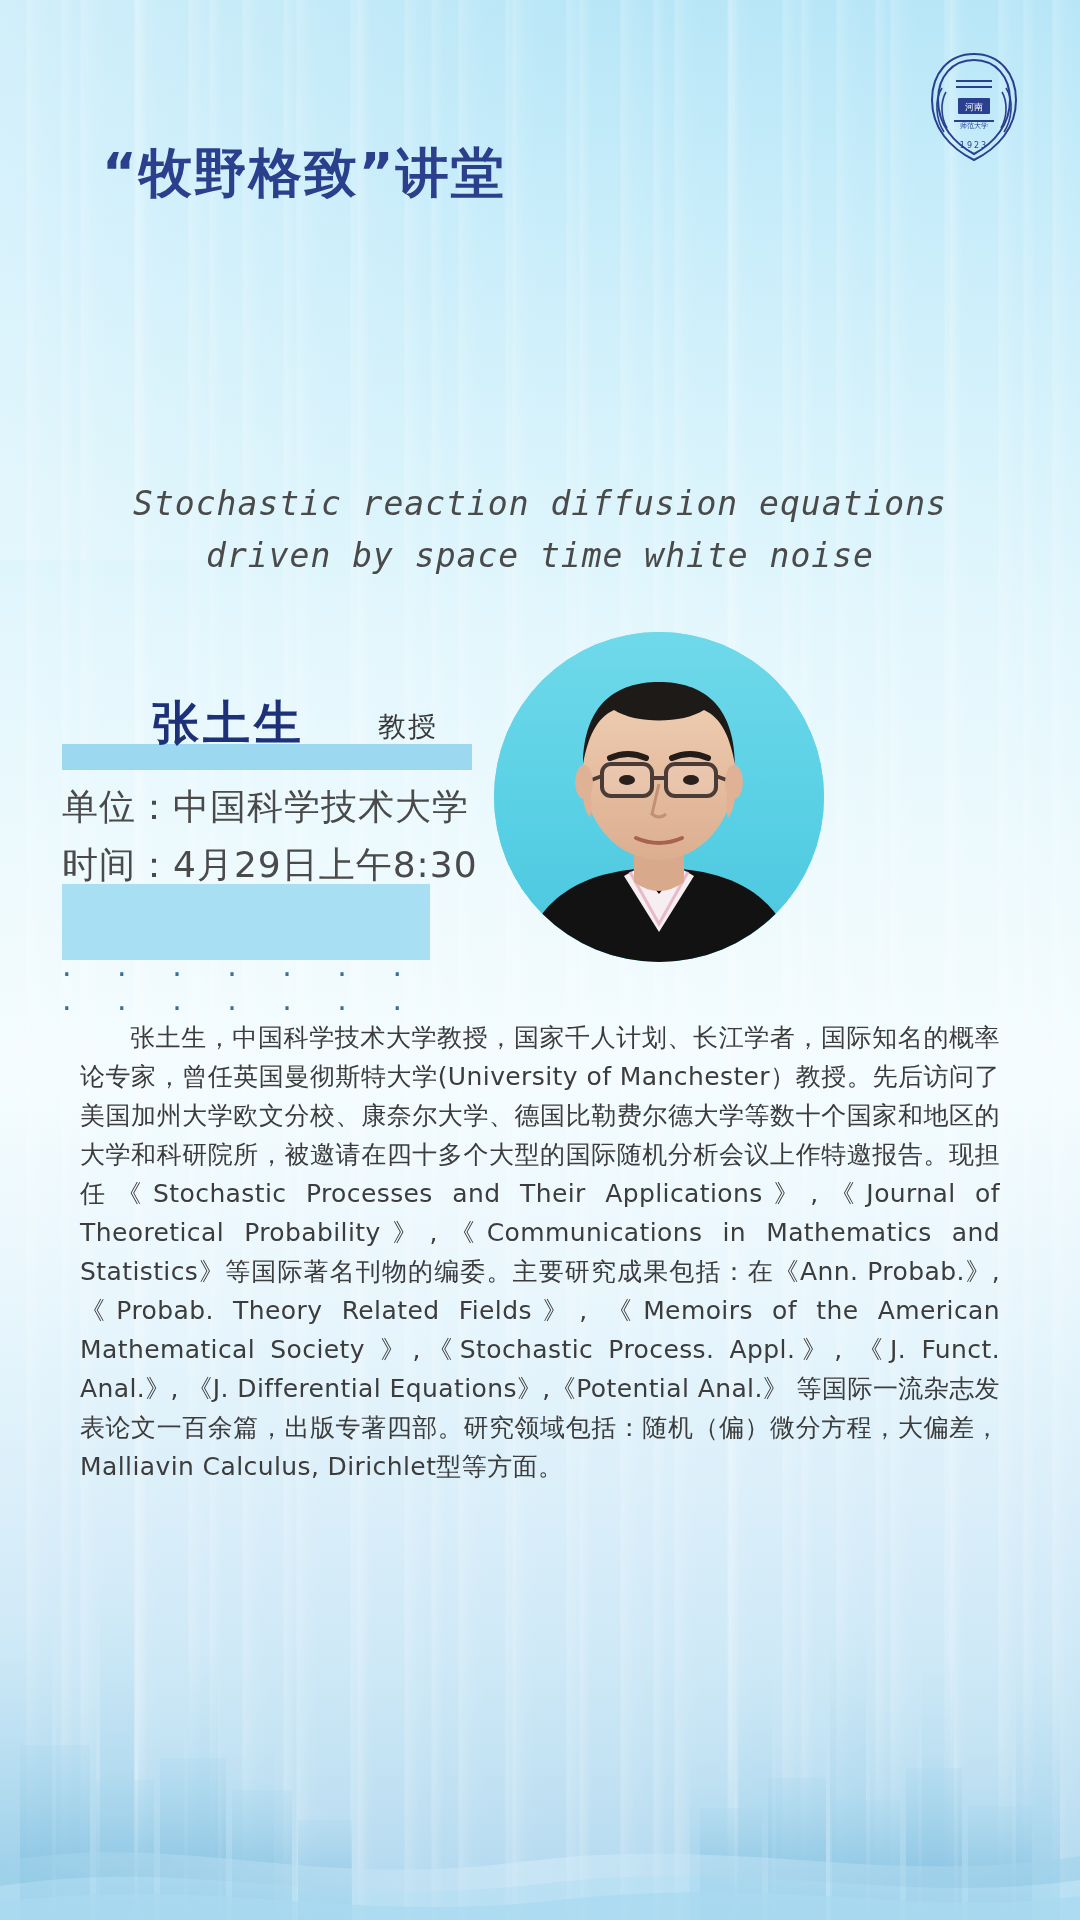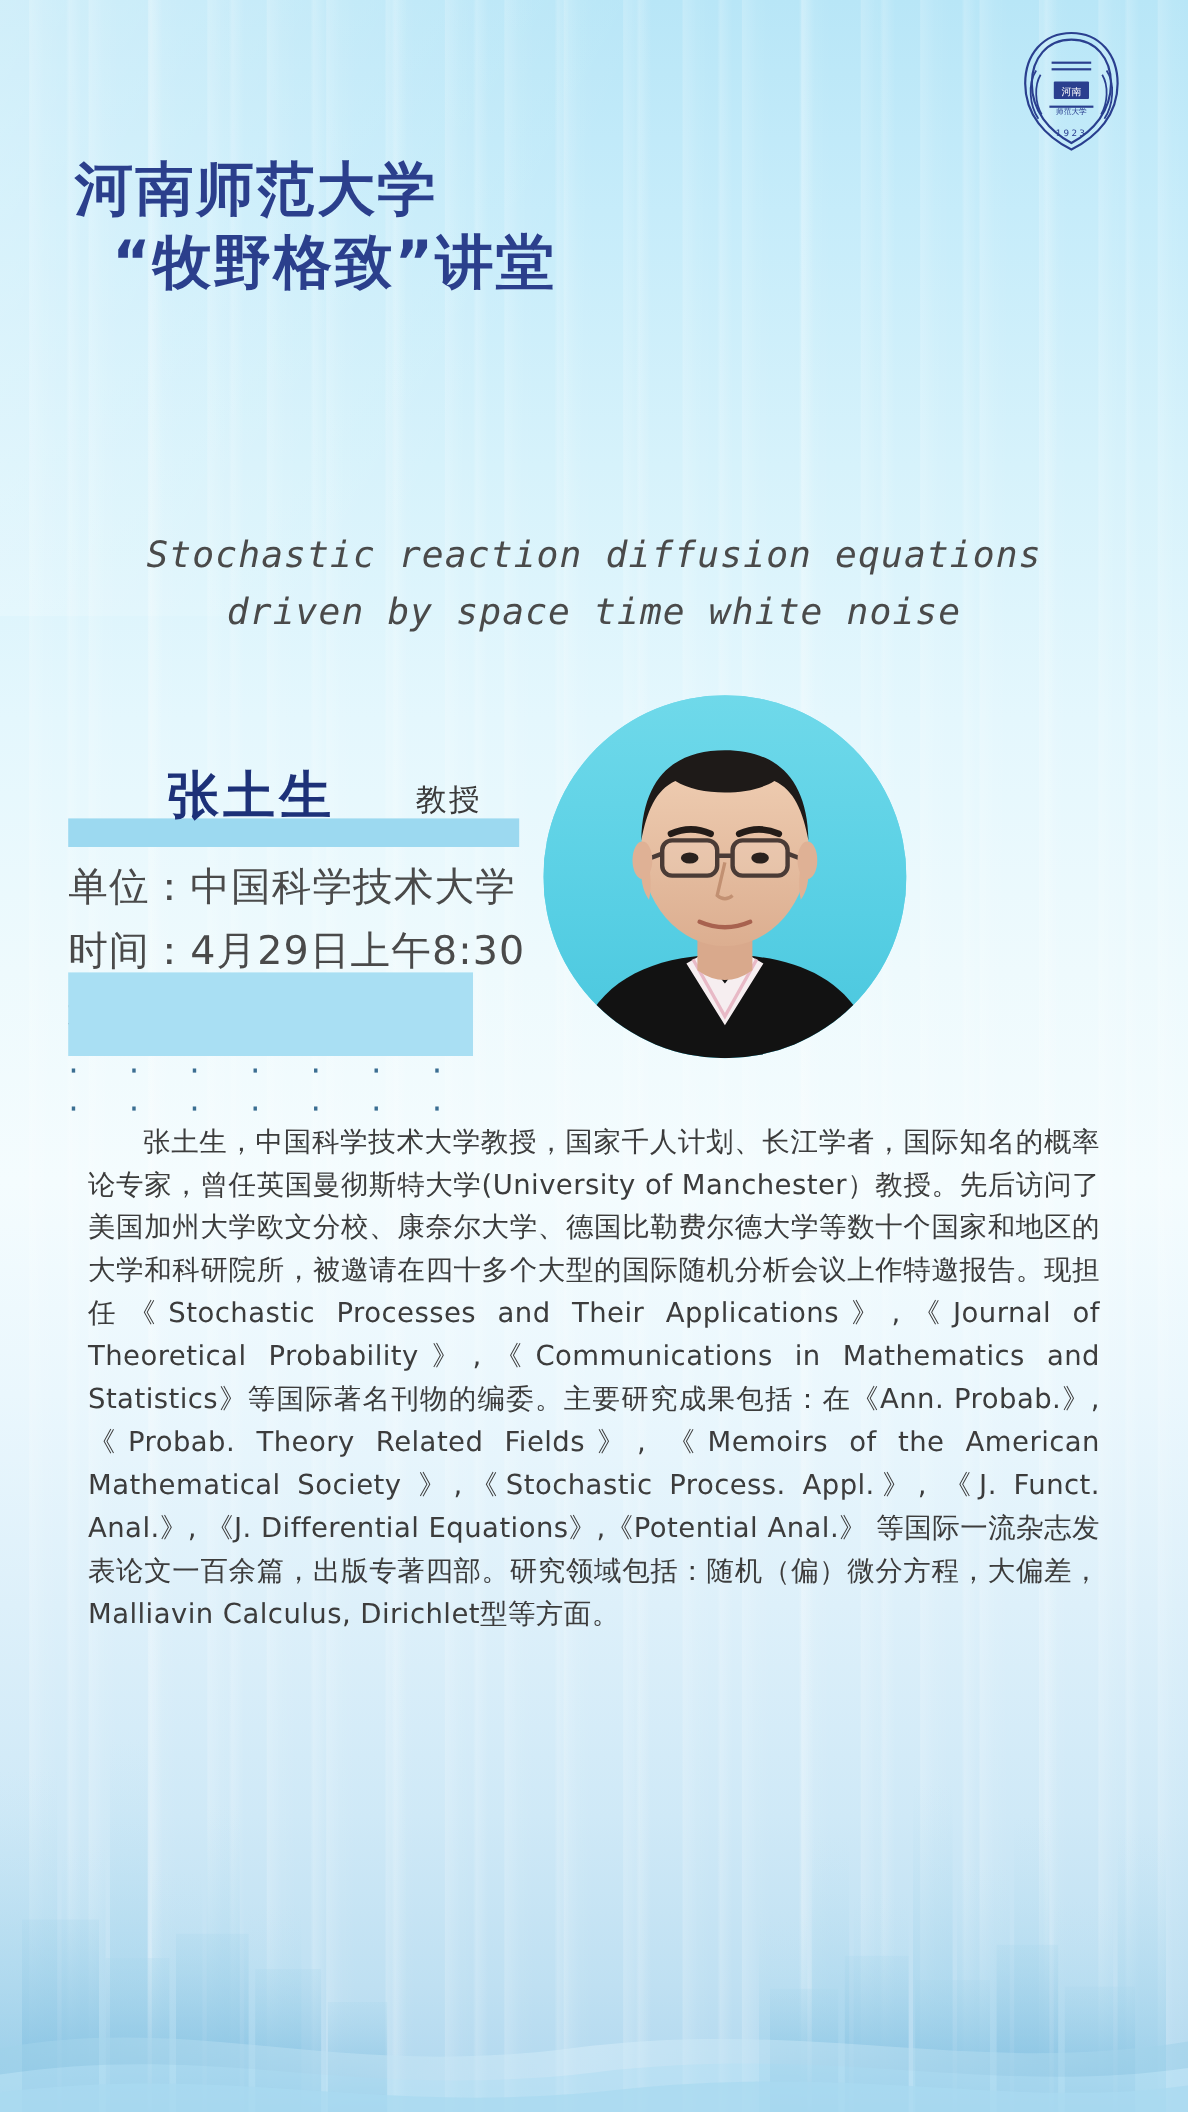--- a/index.html
+++ b/index.html
@@ -41,21 +41,21 @@
     opacity:.6; pointer-events:none;
   }
   .diag{
     position:absolute; left:0; right:0; top:0; height:560px;
     background:linear-gradient(115deg, rgba(255,255,255,0.35) 0%, rgba(255,255,255,0) 45%);
     pointer-events:none;
   }
 
   
   .logo{
-    position:absolute; right:52px; top:24px;
+    position:absolute; right:52px; top:48px;
     width:108px; height:118px;
   }
   .logo svg{ width:100%; height:100%; display:block; }
 
   
   .head{ position:absolute; left:68px; top:140px; width:900px; }
   .head .ln{
     color:#2b3f8c; font-size:53px; line-height:66px;
     font-weight:700; letter-spacing:2px;
     font-family:"DejaVu Sans","Liberation Sans",sans-serif;
@@ -152,21 +152,20 @@
         <rect x="38" y="50" width="32" height="16" rx="1"></rect>
         <rect x="34" y="72" width="40" height="2"></rect>
       </g>
       <text x="54" y="62" text-anchor="middle" fill="#ffffff" font-family="DejaVu Sans, sans-serif" font-size="9">河南</text>
       <text x="54" y="80" text-anchor="middle" fill="#2a3f8f" font-family="DejaVu Sans, sans-serif" font-size="7">师范大学</text>
       <text x="54" y="100" text-anchor="middle" fill="#2a3f8f" font-family="DejaVu Sans, sans-serif" font-size="8" letter-spacing="2">1923</text>
     </svg>
   </div>
 
   <div class="head">
-    <div class="ln">河南师范大学</div>
     <div class="ln l3">“牧野格致”讲堂</div>
   </div>
 
   <div class="entitle">
     <div>Stochastic reaction diffusion equations</div>
     <div>driven by space time white noise</div>
   </div>
 
   <div class="namebar"></div>
   <div class="spk-name">张土生</div>

